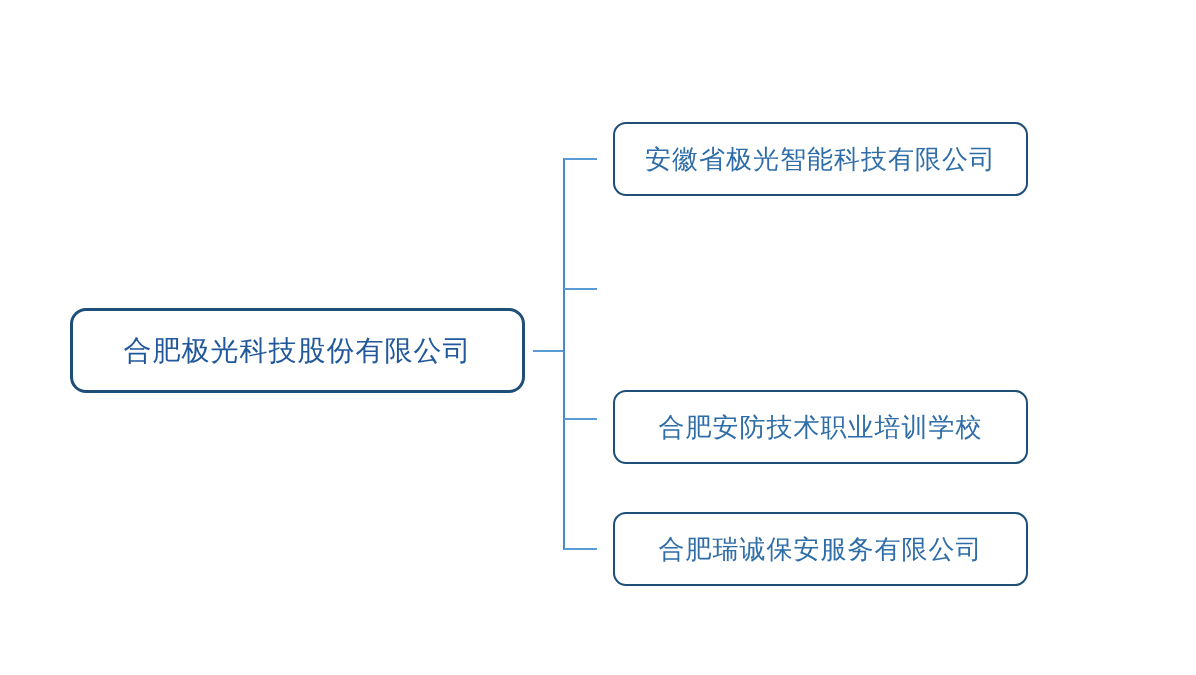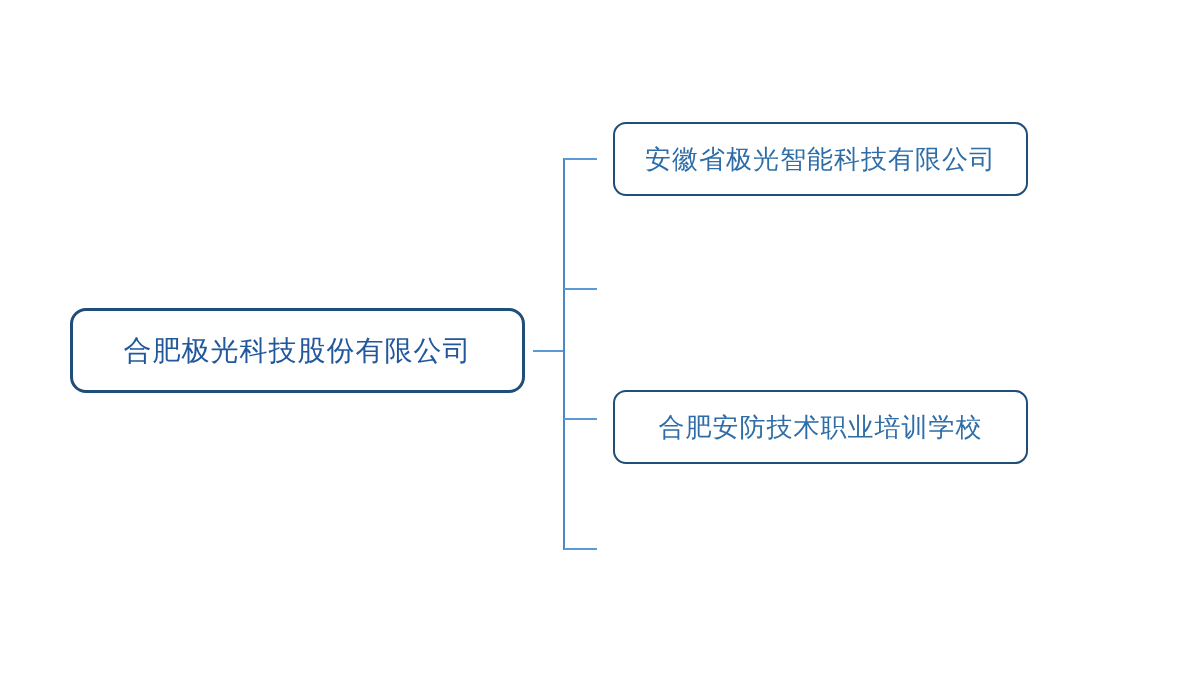--- a/index.html
+++ b/index.html
@@ -108,14 +108,17 @@
   <div class="node root-node">
     <span class="label">合肥极光科技股份有限公司</span>
   </div>
 
   <div class="node child-node n1">
     <span class="label">安徽省极光智能科技有限公司</span>
   </div>
   <div class="node child-node n3">
     <span class="label">合肥安防技术职业培训学校</span>
   </div>
+  <div class="node child-node n4">
+    <span class="label">合肥瑞诚保安服务有限公司</span>
+  </div>
 
 </div>
 
 </body></html>

